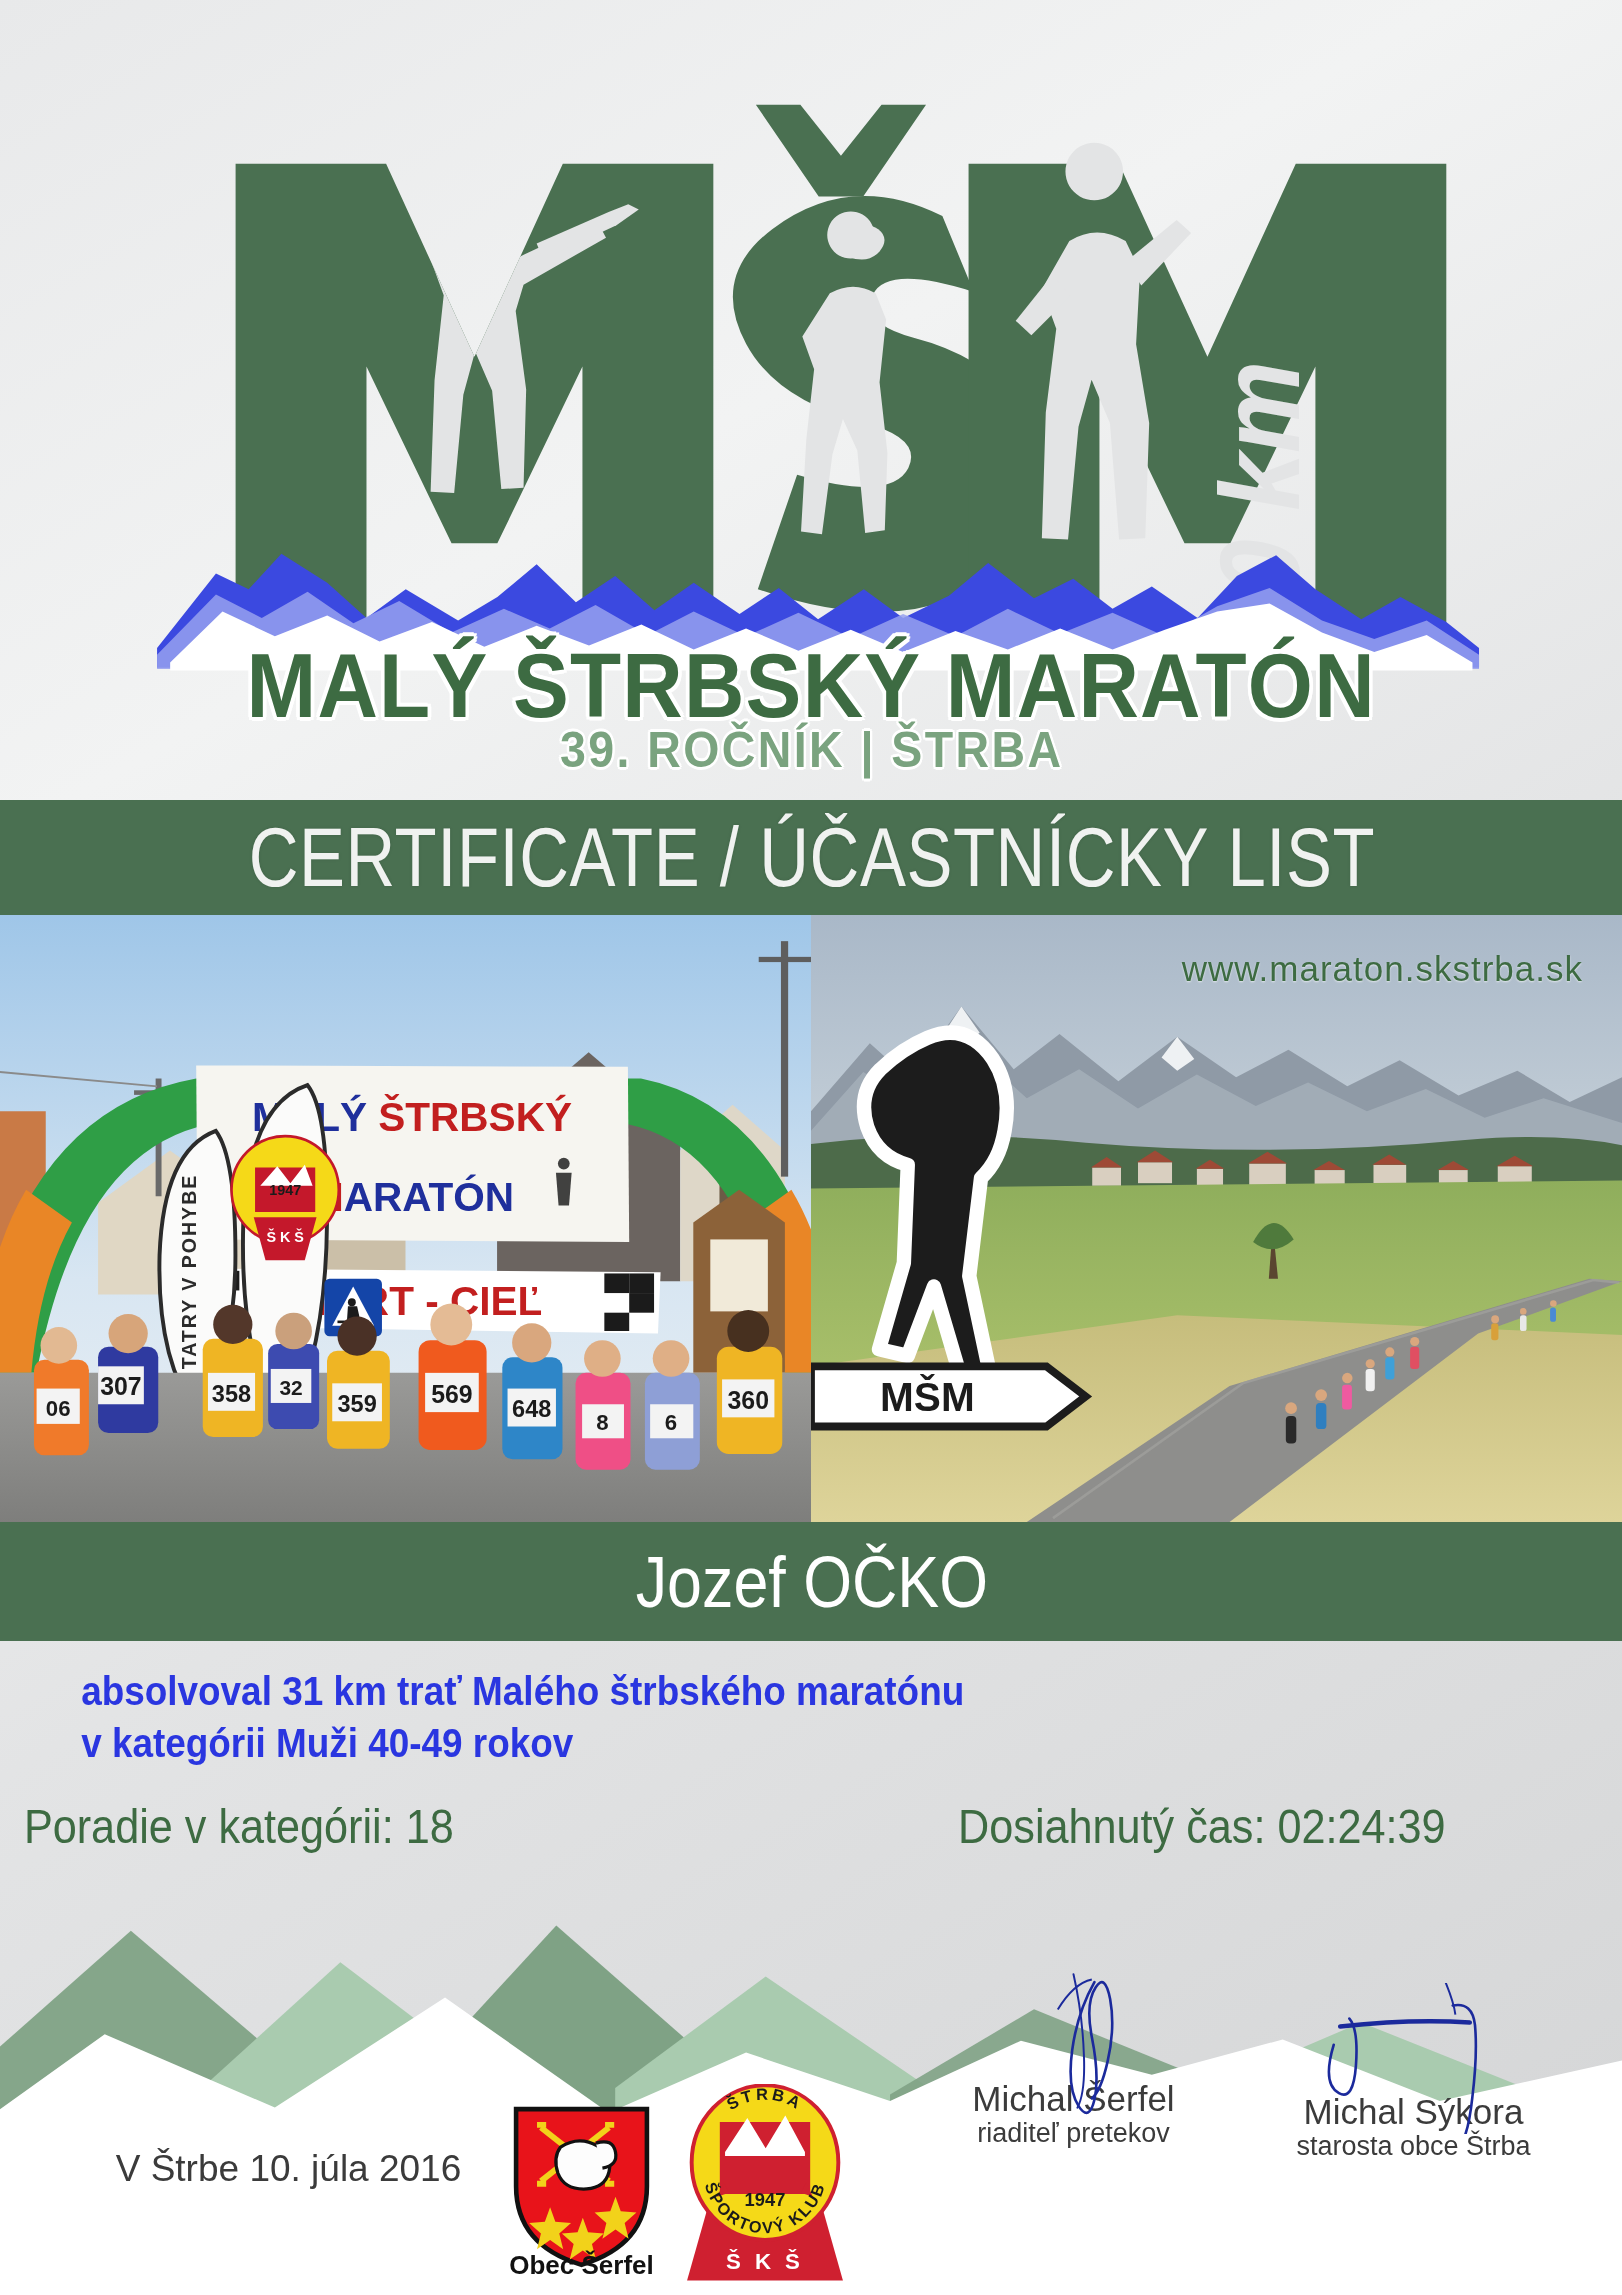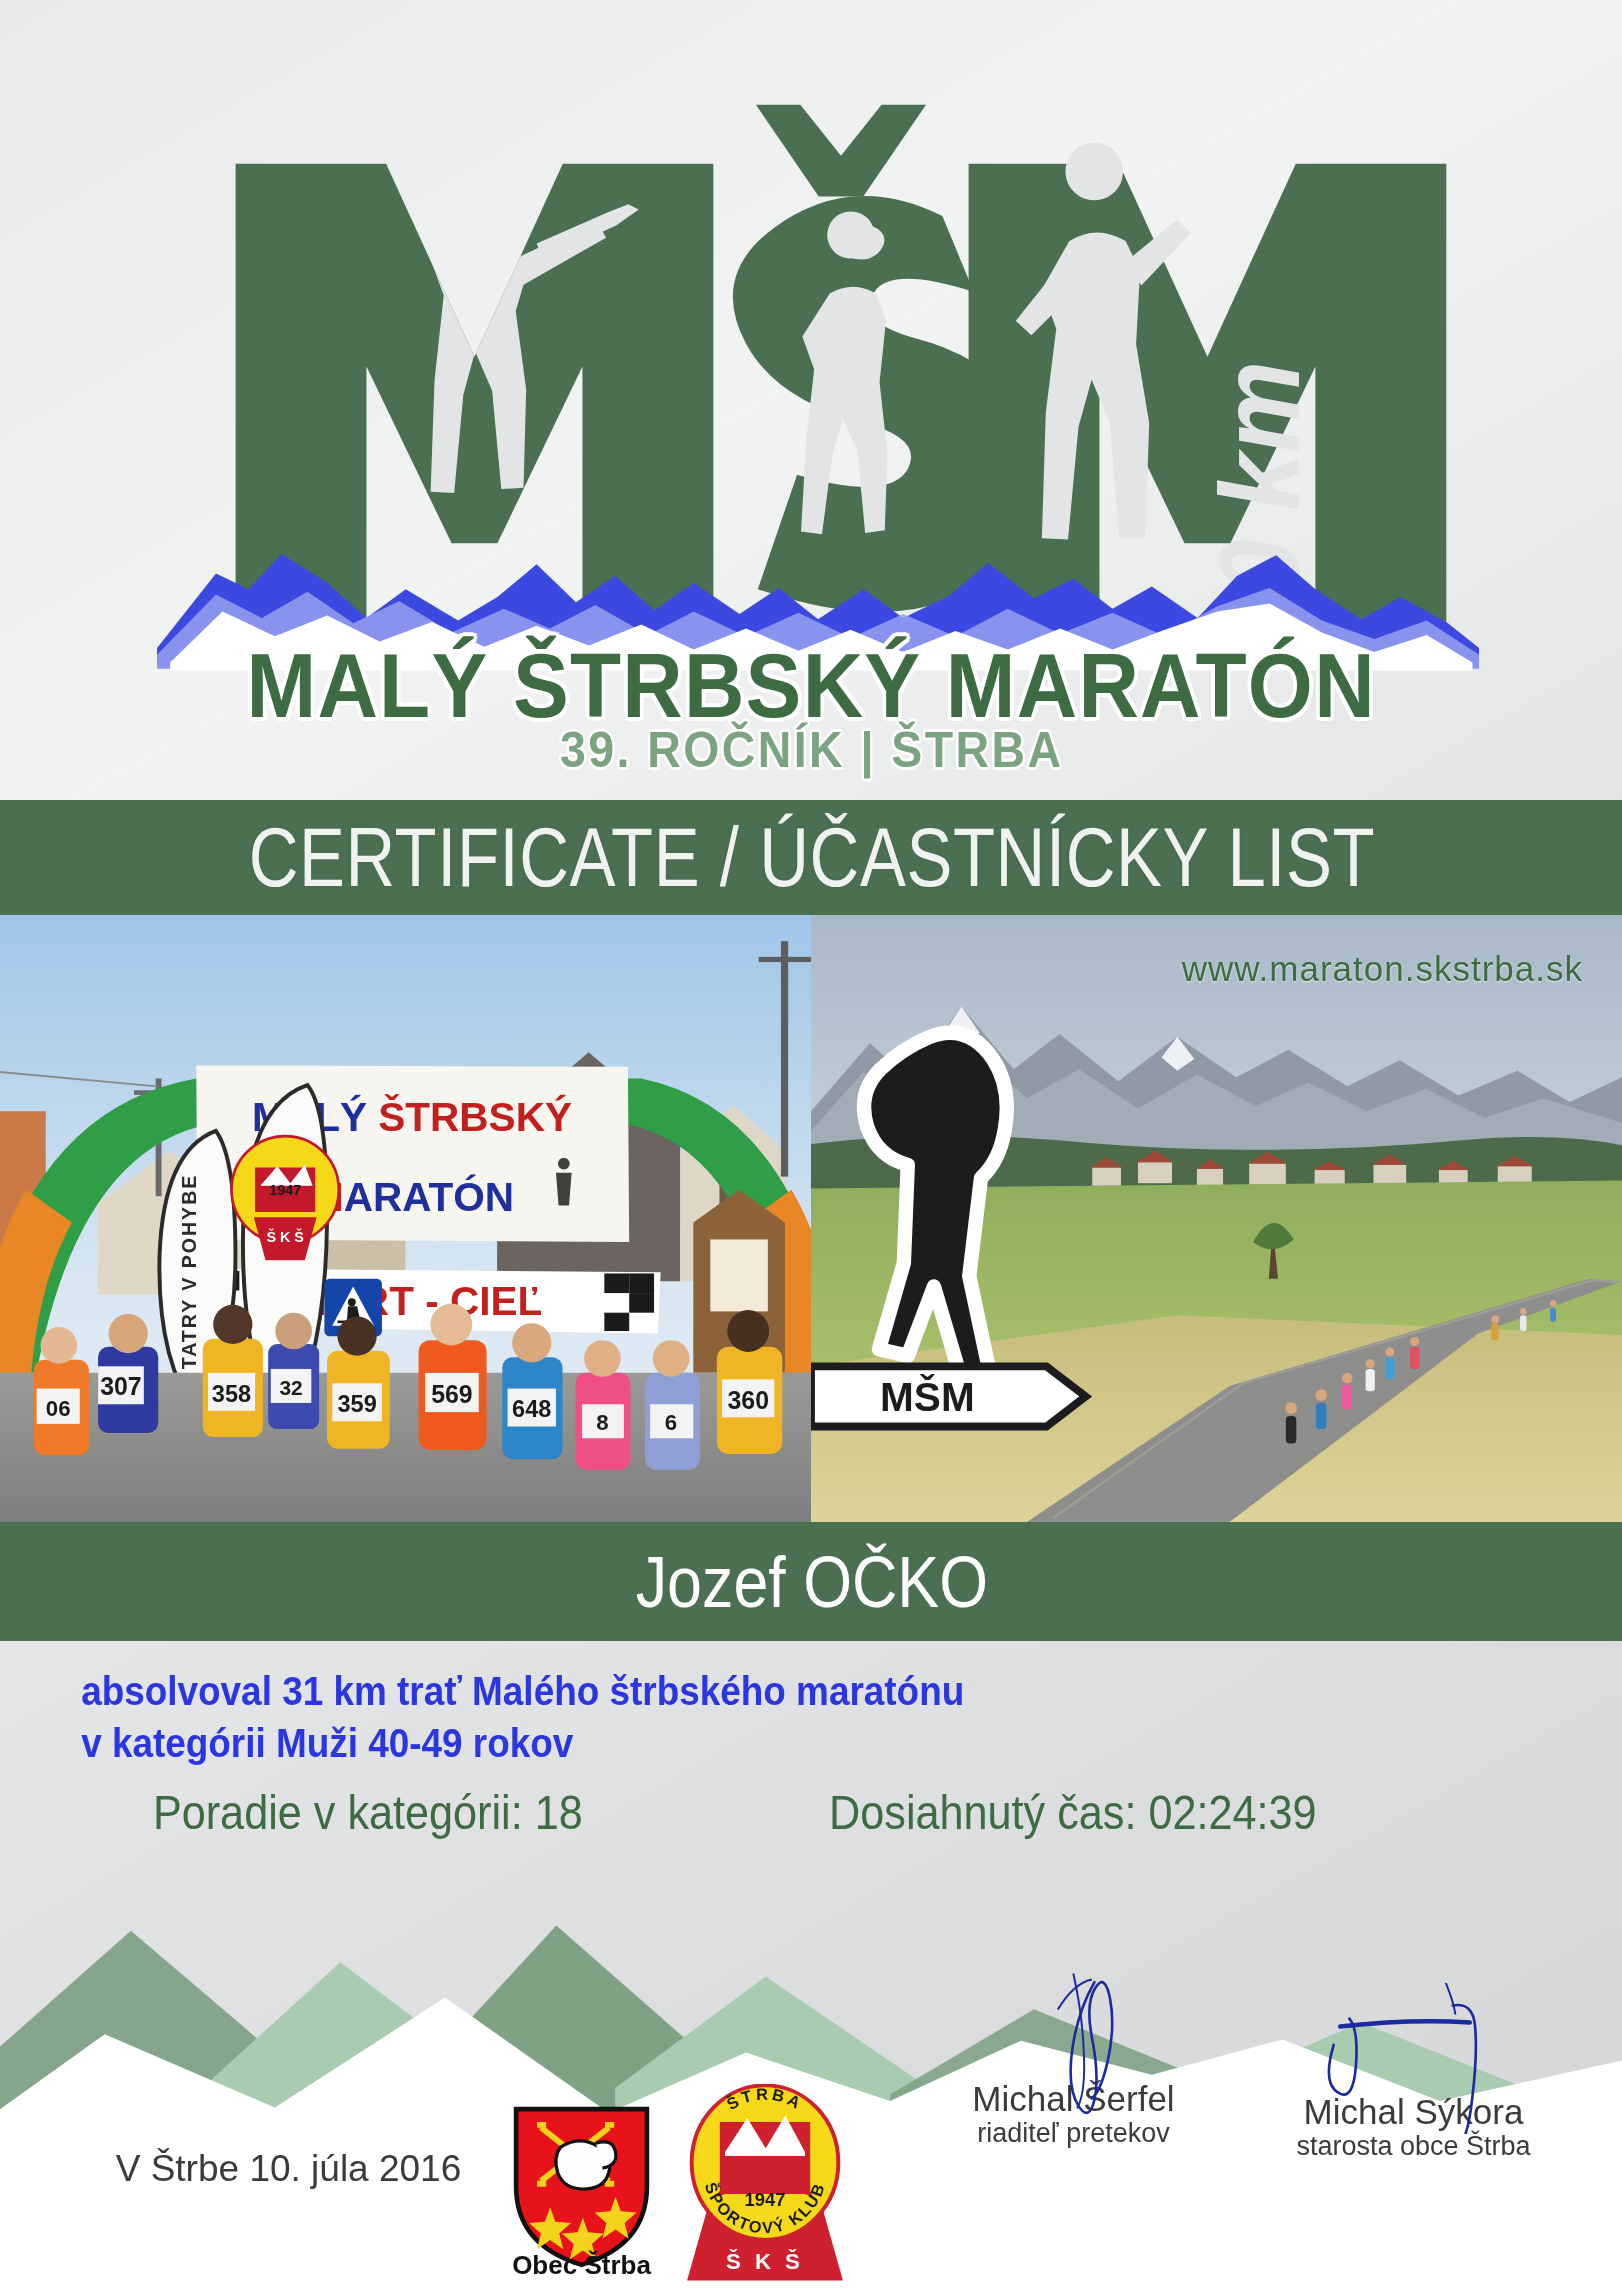--- a/index.html
+++ b/index.html
@@ -49,22 +49,22 @@
   }
 
   
   .details{position:absolute;left:0;top:1641px;width:1623px;height:243px;}
   .desc{
     position:absolute;left:0;top:23.6px;width:1623px;text-align:left;
     color:#2a36e0;font-size:41px;font-weight:700;line-height:1.28;
   }
   .desc span{display:block;transform:scaleX(0.90);}
   .results{
-    position:absolute;left:0;top:144px;width:1473px;
-    display:flex;justify-content:center;gap:196px;
+    position:absolute;left:0;top:158px;width:1473px;
+    display:flex;justify-content:space-between;gap:196px;
     color:#3d6b42;font-size:48px;font-weight:400;
   }
   .results .cell{transform:scaleX(0.90);white-space:nowrap;}
 
   
   .footer{position:absolute;left:0;top:1885px;width:1623px;height:411px;}
   .mtn-svg{position:absolute;left:0;top:0;width:1623px;height:411px;}
   .foot-content{position:absolute;left:0;top:0;width:1623px;height:411px;}
 
   .date{
@@ -462,21 +462,21 @@
           </g>
           <path d="M52 30 l14 0 M156 30 l14 0 M52 120 l14 0 M156 120 l14 0" stroke="#f2d21a" stroke-width="9"></path>
           <path d="M88 64 q28 -18 56 -2 q24 14 18 40 q-6 24 -34 26 q-34 2 -44 -24 q-8 -24 4 -40 Z" fill="#fdfdfd" stroke="#111" stroke-width="5"></path>
           <path d="M142 58 q26 -8 30 14 q4 20 -20 24" fill="#fdfdfd" stroke="#111" stroke-width="5"></path>
           <g fill="#f2d21a">
             <path d="M72 156 l8 22 l24 2 l-18 16 l6 24 l-20 -14 l-20 14 l6 -24 l-18 -16 l24 -2 Z"></path>
             <path d="M122 172 l8 22 l24 2 l-18 16 l6 24 l-20 -14 l-20 14 l6 -24 l-18 -16 l24 -2 Z"></path>
             <path d="M172 140 l8 22 l24 2 l-18 16 l6 24 l-20 -14 l-20 14 l6 -24 l-18 -16 l24 -2 Z"></path>
           </g>
         </svg>
-        <div class="emb-cap">Obec Štrba</div>
+        <div class="emb-cap">Obec Šerfel</div>
       </div>
 
       <div class="emblem sks">
         <svg class="emb-svg" viewBox="0 0 250 310">
           <path d="M40 180 L210 180 L244 300 L6 300 Z" fill="#cf2030"></path>
           <ellipse cx="125" cy="120" rx="112" ry="118" fill="#f5d918" stroke="#cf2030" stroke-width="6"></ellipse>
           <path d="M56 58 L194 58 L194 168 L56 168 Z" fill="#cf2030"></path>
           <path d="M64 104 L98 52 L126 98 L156 48 L186 104 L186 110 L64 110 Z" fill="#ffffff"></path>
           <path d="M62 150 l-10 22 l18 -6 Z M188 150 l10 22 l-18 -6 Z" fill="#cf2030"></path>
           <text x="125" y="186" text-anchor="middle" font-family="Liberation Sans, sans-serif" font-size="28" font-weight="700" fill="#1b1b1b">1947</text>

